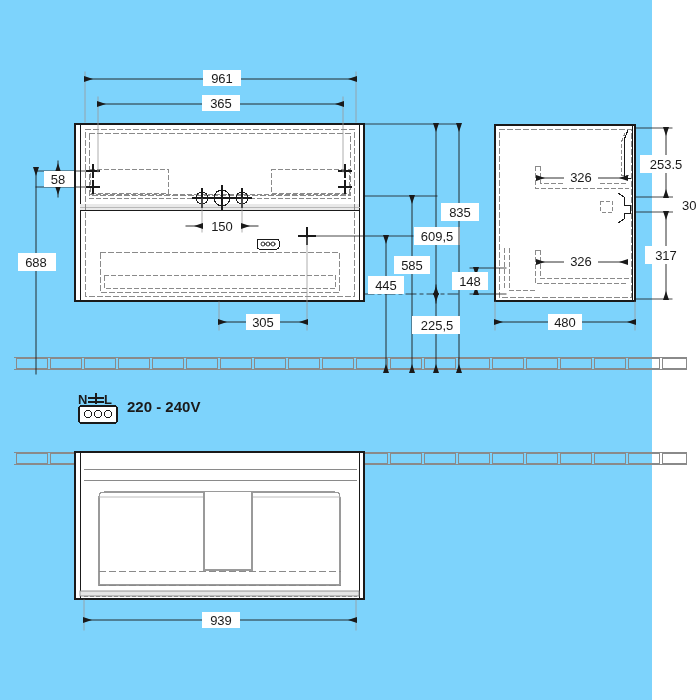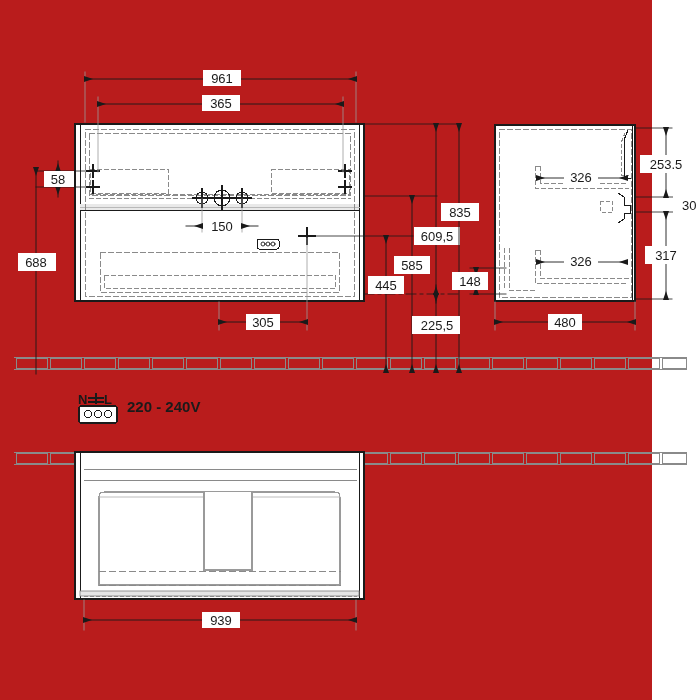--- a/index.html
+++ b/index.html
@@ -1,18 +1,18 @@
 <!DOCTYPE html>
 <html><head>
 <meta charset="utf-8">
 <style>
   html,body{margin:0;padding:0;background:#ffffff;}
   body{width:700px;height:700px;overflow:hidden;
        font-family:"Liberation Sans","DejaVu Sans",sans-serif;}
-  #stage{position:relative;width:652px;height:700px;background:#b91c1c;}
+  #stage{position:relative;width:652px;height:700px;background:#7dd3fc;}
   svg{display:block;}
   .dimtext{font-family:"Liberation Sans","DejaVu Sans",sans-serif;
            font-size:13px;fill:#1a1a1a;}
   .voltlabel{font-family:"Liberation Sans","DejaVu Sans",sans-serif;
              font-size:15px;font-weight:bold;fill:#1a1a1a;}
   .nllabel{font-family:"Liberation Sans","DejaVu Sans",sans-serif;
            font-size:13px;font-weight:bold;fill:#1a1a1a;}
 </style>
 </head>
 <body>

